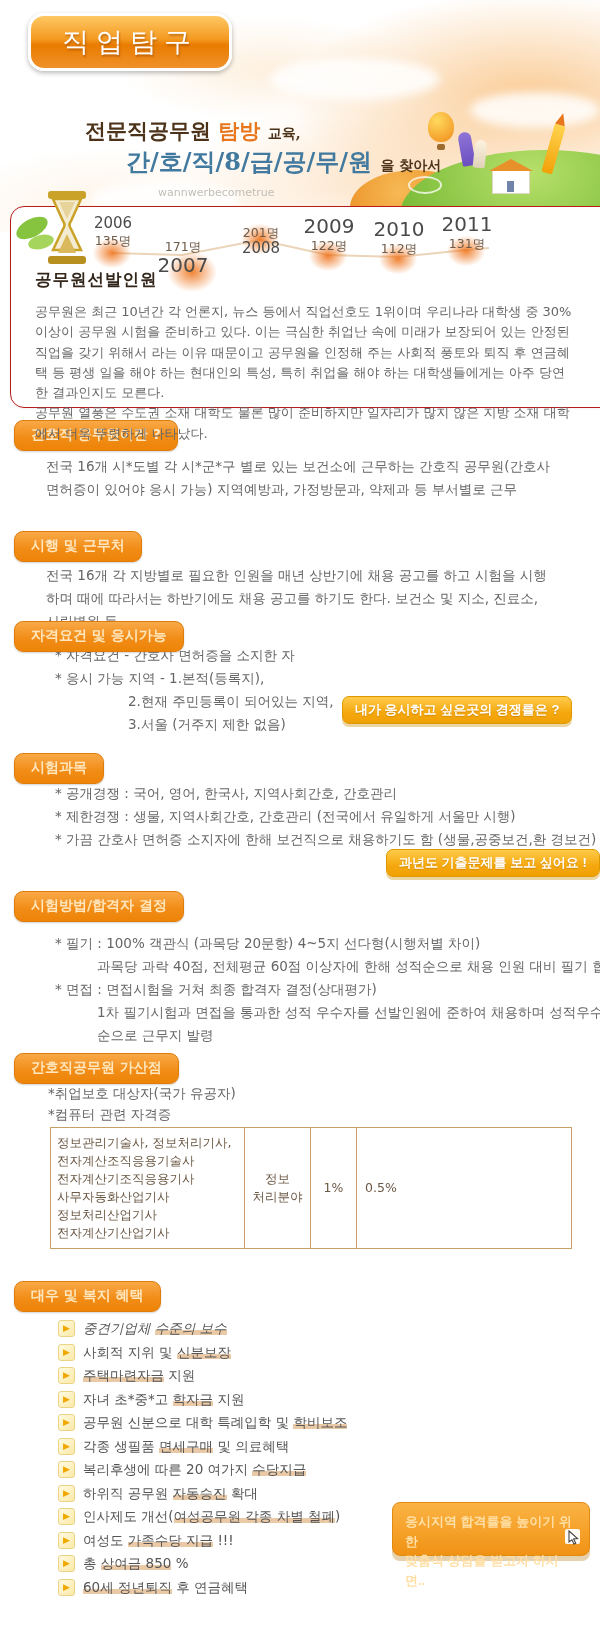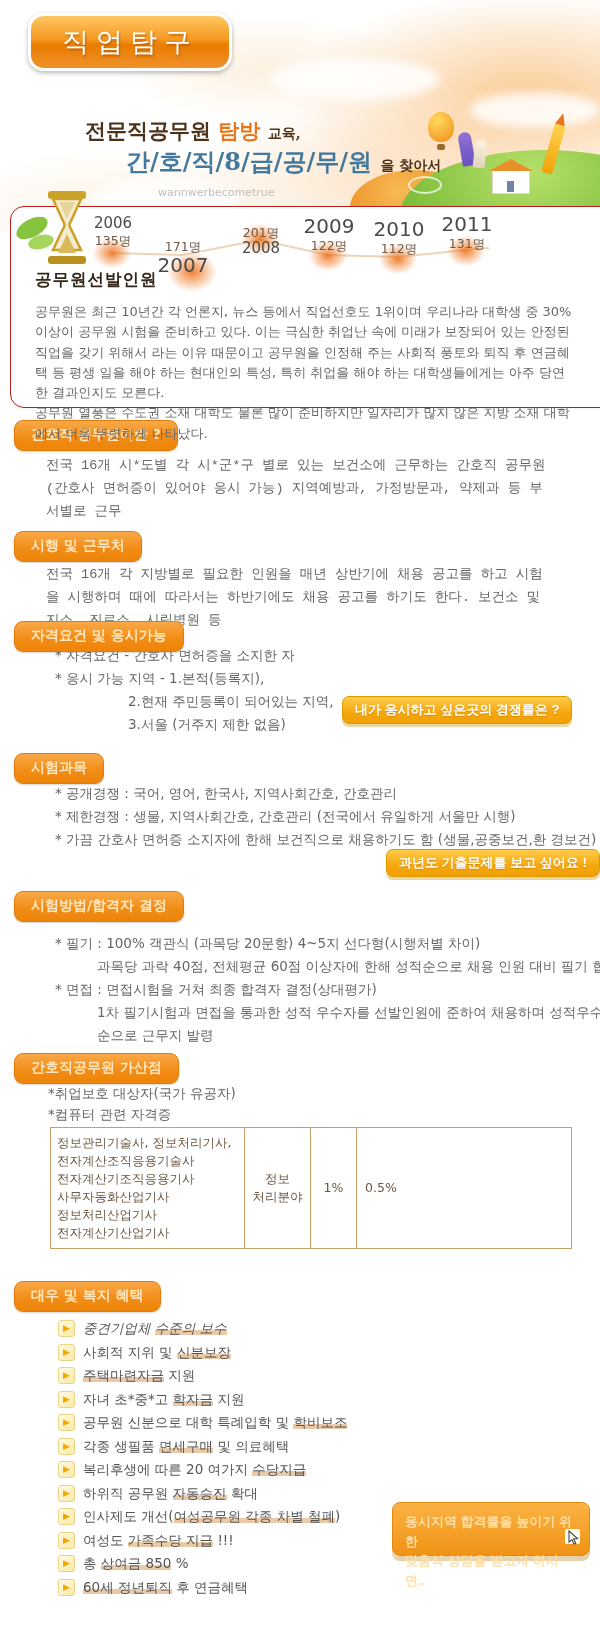--- a/index.html
+++ b/index.html
@@ -72,21 +72,21 @@
     color:#FFDCA0;font-size:13px;font-weight:bold;text-align:center;line-height:1.6;padding:0;}
   .card-label{position:absolute;left:24px;top:62px;font-size:16.5px;font-weight:bold;color:#33261A;
     letter-spacing:1px;z-index:2;}
   .card-para{position:absolute;left:24px;top:95px;width:538px;font-size:13px;color:#666;line-height:1.56;}
 
   
   .badge{position:absolute;left:14px;display:inline-block;z-index:2;
     background:linear-gradient(180deg,#F9A948 0%,#F18C16 58%,#EE8408 100%);
     border:1px solid #E07C0A;border-radius:9px;padding:5px 16px 6px;
     color:#FFE6BC;font-size:14px;font-weight:bold;box-shadow:0 1px 2px rgba(0,0,0,.18);}
-  .body-txt{position:absolute;font-size:13.5px;color:#666;line-height:1.7;font-family:Liberation Mono, monospace;}
+  .body-txt{position:absolute;font-size:13.5px;color:#666;line-height:1.7;}
   .line{position:absolute;font-size:13.5px;color:#666;white-space:nowrap;}
   .gold-btn{position:absolute;border:1px solid #DF9900;border-radius:7px;cursor:pointer;
     background:linear-gradient(180deg,#FFCB4A,#F5A80E 60%,#EFA005);
     color:#fff;font-weight:bold;font-size:13px;padding:4px 12px;
     box-shadow:0 3px 0 rgba(205,150,20,.4);text-shadow:0 1px 1px rgba(190,120,0,.6);white-space:nowrap;}
 
   
   .grant-table{position:absolute;left:50px;top:1127px;width:520px;height:120px;display:flex;
     border:1px solid #C9A063;color:#6B5844;font-size:12.5px;z-index:2;background:#fff;}
   .gcell{border-right:1px solid #C9A063;display:flex;align-items:center;justify-content:center;

